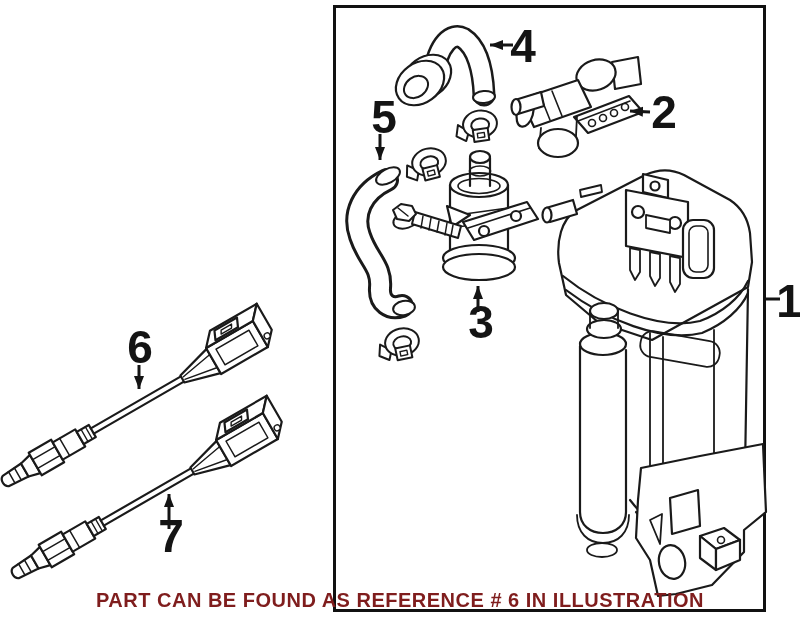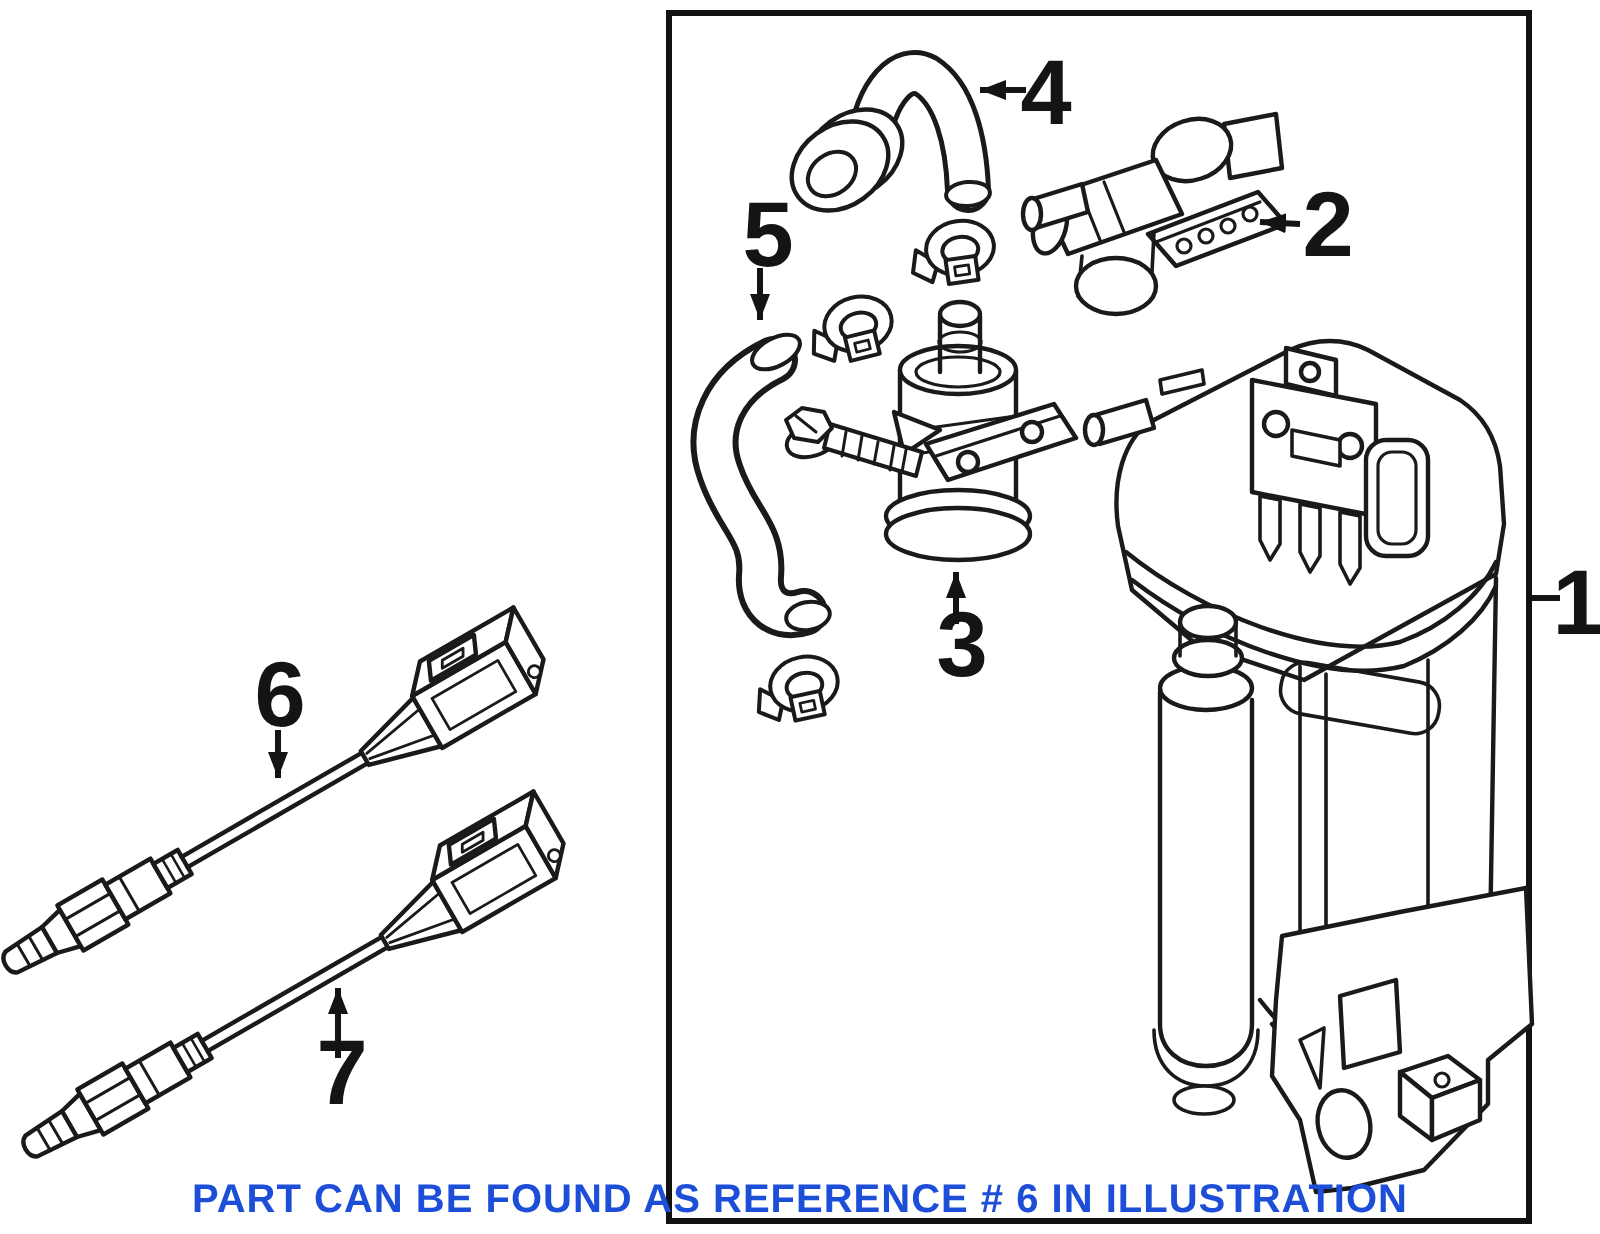--- a/index.html
+++ b/index.html
@@ -8,21 +8,21 @@
     font-family:"Liberation Sans", sans-serif;
   }
   .canvas svg{position:absolute;left:0;top:0;}
   .callout{
     position:absolute;transform:translate(-50%,-50%);
     font-size:46px;font-weight:700;color:#141414;line-height:1;
     user-select:none;
   }
   .note{
     position:absolute;left:0;right:0;top:589px;text-align:center;
-    font-size:20px;font-weight:700;color:#1d4ed8;letter-spacing:0.5px;
+    font-size:20px;font-weight:700;color:#7f1d1d;letter-spacing:0.5px;
     white-space:nowrap;
   }
 </style>
 </head>
 <body>
 
 <div class="canvas">
 
 <svg width="800" height="617" viewBox="0 0 800 617">
   <defs>

